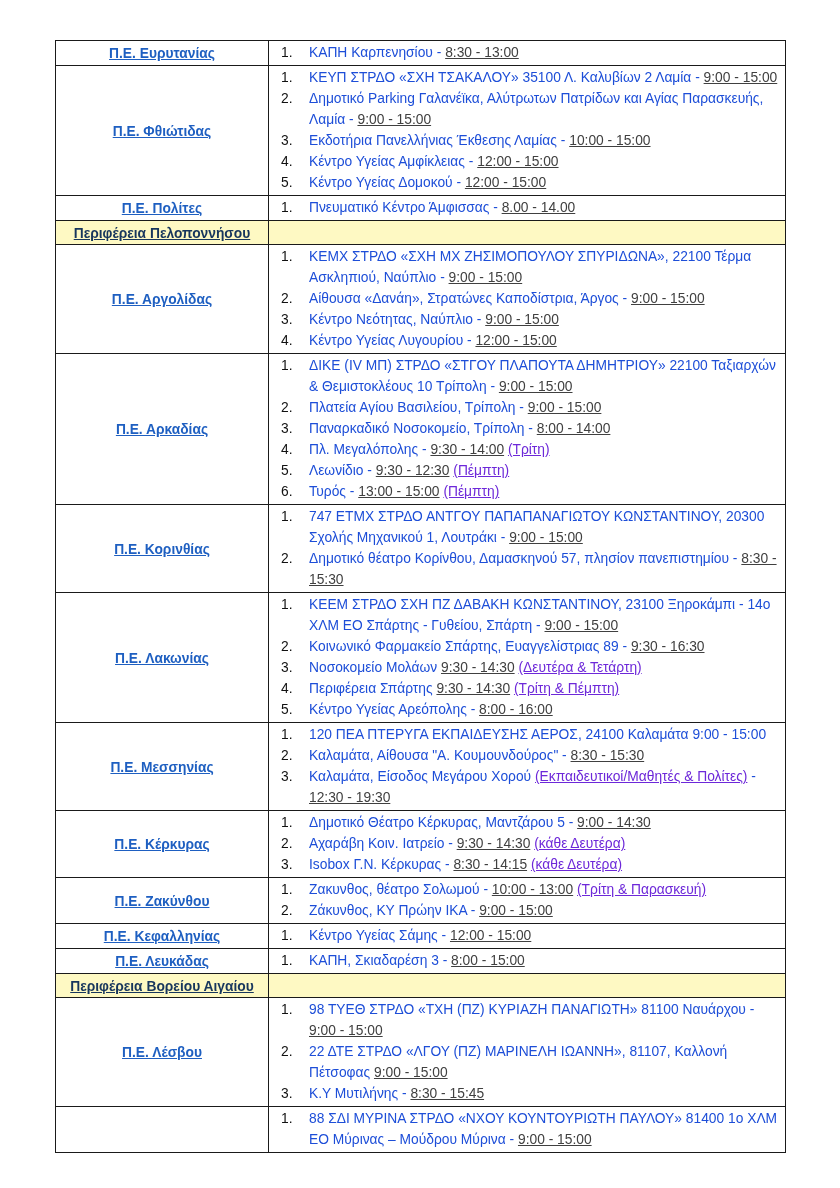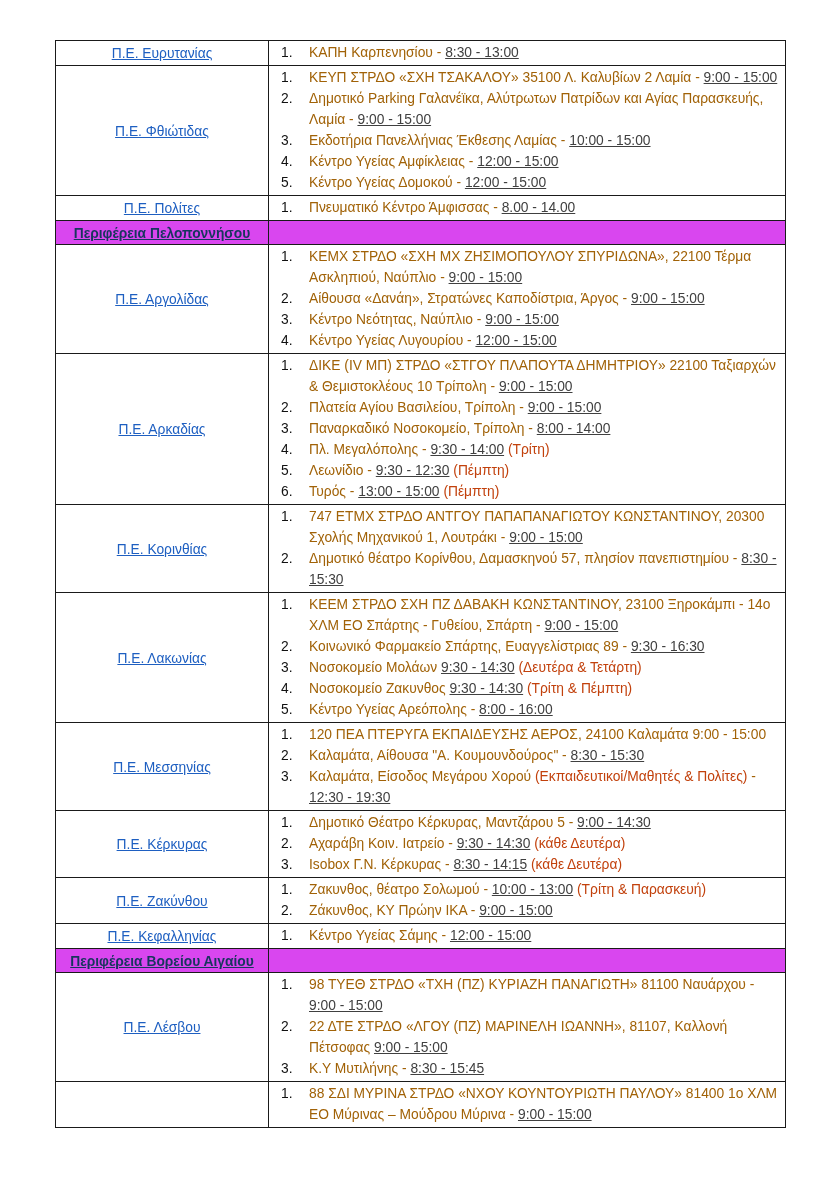--- a/index.html
+++ b/index.html
@@ -1,31 +1,31 @@
 <!DOCTYPE html>
 <html><head>
 <meta charset="utf-8">
 <style>
   html,body{margin:0;padding:0;background:#ffffff;}
   body{width:840px;height:1188px;font-family:"Liberation Sans", sans-serif;color:#111111;}
   .page{position:relative;width:840px;height:1188px;background:#ffffff;overflow:hidden;}
   table.loc-table{position:absolute;left:55px;top:40px;width:730px;border-collapse:collapse;table-layout:fixed;}
   td{border:1px solid #1a1a1a;vertical-align:middle;padding:1px 3px;}
   .region-cell{text-align:center;}
-  .region-name{color:#1e5fc1;font-weight:normal;text-decoration:underline;font-size:13.8px;cursor:pointer;}
-  .section-row td{background:#d946ef;height:21px;}
+  .region-name{color:#1e5fc1;font-weight:bold;text-decoration:underline;font-size:13.8px;cursor:pointer;}
+  .section-row td{background:#fef9c3;height:21px;}
   .section-cell{text-align:center;}
   .section-label{color:#17365d;font-weight:bold;text-decoration:underline;font-size:13.8px;cursor:pointer;}
   .loc-cell{padding:1px 4px 2px 12px;}
   .loc-item{display:flex;line-height:21px;font-size:13.8px;}
   .loc-num{flex:0 0 28px;width:28px;}
   .loc-text{flex:1;min-width:0;}
-  .seg-n{color:#a16207;}
+  .seg-n{color:#1d4ed8;}
   .seg-u{color:#404040;text-decoration:underline;}
-  .seg-r{color:#c2410c;}
+  .seg-r{color:#6d28d9;text-decoration:underline;}
 </style>
 </head>
 <body>
 
 <div class="page">
   <table class="loc-table">
     <colgroup>
       <col style="width:213px">
       <col style="width:517px">
     </colgroup>
@@ -150,21 +150,21 @@
             <div class="loc-item">
               <span class="loc-num">2.</span>
               <span class="loc-text"><span class="seg-n">Κοινωνικό Φαρμακείο Σπάρτης, Ευαγγελίστριας 89 - </span><span class="seg-u">9:30 - 16:30</span></span>
             </div>
             <div class="loc-item">
               <span class="loc-num">3.</span>
               <span class="loc-text"><span class="seg-n">Νοσοκομείο Μολάων </span><span class="seg-u">9:30 - 14:30</span><span class="seg-n"> </span><span class="seg-r">(Δευτέρα &amp; Τετάρτη)</span></span>
             </div>
             <div class="loc-item">
               <span class="loc-num">4.</span>
-              <span class="loc-text"><span class="seg-n">Νοσοκομείο Ζακυνθος </span><span class="seg-u">9:30 - 14:30</span><span class="seg-n"> </span><span class="seg-r">(Τρίτη &amp; Πέμπτη)</span></span>
+              <span class="loc-text"><span class="seg-n">Περιφέρεια Σπάρτης </span><span class="seg-u">9:30 - 14:30</span><span class="seg-n"> </span><span class="seg-r">(Τρίτη &amp; Πέμπτη)</span></span>
             </div>
             <div class="loc-item">
               <span class="loc-num">5.</span>
               <span class="loc-text"><span class="seg-n">Κέντρο Υγείας Αρεόπολης - </span><span class="seg-u">8:00 - 16:00</span></span>
             </div>
           </td>
         </tr>
         <tr>
           <td class="region-cell"><span class="region-name">Π.Ε. Μεσσηνίας</span></td>
           <td class="loc-cell">
@@ -211,20 +211,29 @@
               <span class="loc-text"><span class="seg-n">Ζάκυνθος, ΚΥ Πρώην ΙΚΑ - </span><span class="seg-u">9:00 - 15:00</span></span>
             </div>
           </td>
         </tr>
         <tr>
           <td class="region-cell"><span class="region-name">Π.Ε. Κεφαλληνίας</span></td>
           <td class="loc-cell">
             <div class="loc-item">
               <span class="loc-num">1.</span>
               <span class="loc-text"><span class="seg-n">Κέντρο Υγείας Σάμης - </span><span class="seg-u">12:00 - 15:00</span></span>
+            </div>
+          </td>
+        </tr>
+        <tr>
+          <td class="region-cell"><span class="region-name">Π.Ε. Λευκάδας</span></td>
+          <td class="loc-cell">
+            <div class="loc-item">
+              <span class="loc-num">1.</span>
+              <span class="loc-text"><span class="seg-n">ΚΑΠΗ, Σκιαδαρέση 3 - </span><span class="seg-u">8:00 - 15:00</span></span>
             </div>
           </td>
         </tr>
         <tr class="section-row">
           <td class="section-cell"><span class="section-label">Περιφέρεια Βορείου Αιγαίου</span></td>
           <td></td>
         </tr>
         <tr>
           <td class="region-cell"><span class="region-name">Π.Ε. Λέσβου</span></td>
           <td class="loc-cell">

